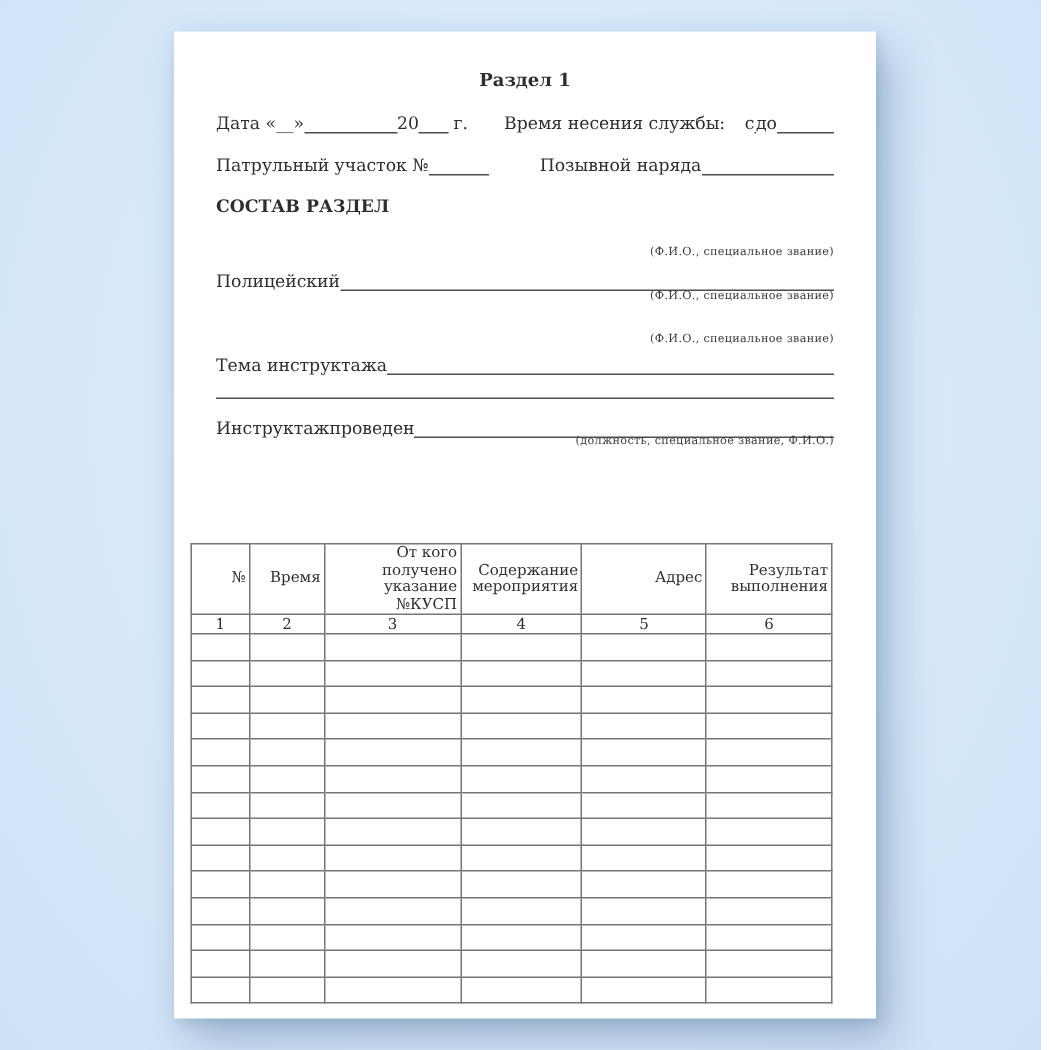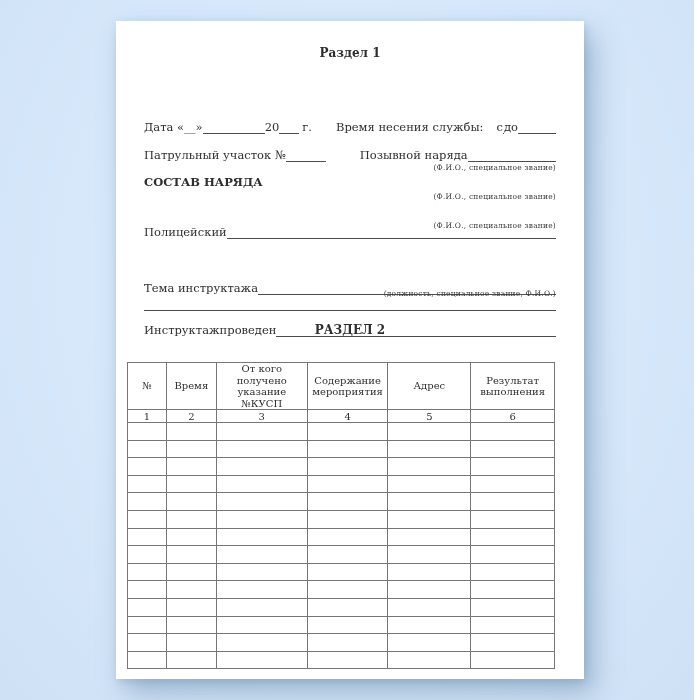--- a/index.html
+++ b/index.html
@@ -14,21 +14,20 @@
   .sheet{
     position:absolute;left:116px;top:21px;width:468px;height:658px;
     background:#ffffff;
     box-shadow:10px 14px 26px rgba(96,128,163,.45), 2px 3px 8px rgba(96,128,163,.28);
   }
   .row{
     position:absolute;left:28px;right:28px;
     display:flex;align-items:flex-end;
     font-size:11.5px;line-height:1;
     white-space:nowrap;
-    margin-top:45px;
   }
   .fill{border-bottom:1px solid #4d4d4d;height:1px;display:inline-block;}
   .grow{flex:1 1 auto;}
   .gap{display:inline-block;}
   .w62{width:62px;} .w20{width:20px;} .w40{width:40px;} .w38{width:38px;}
   .center-line{
     position:absolute;left:28px;right:28px;text-align:center;
     font-weight:bold;font-size:12px;line-height:1;
   }
   .caption{
@@ -39,21 +38,21 @@
   table.patrol{
     position:absolute;left:11px;top:341px;width:428px;
     border-collapse:collapse;table-layout:fixed;
     font-size:10px;color:#2e2e2e;
   }
   table.patrol td, table.patrol th{
     border:1px solid #767676;
     padding:0 2px;text-align:center;vertical-align:middle;
     font-weight:normal;overflow:hidden;
   }
-  table.patrol thead th{height:26px;line-height:1.15;}
+  table.patrol thead th{height:26px;line-height:1.15;text-align:right;}
   table.patrol tr.nums td{height:12px;}
   table.patrol tbody tr.blank td{height:16.6px;}
   .ml3{margin-left:3px;}
 </style>
 </head>
 <body>
 
 <div class="stage">
   <div class="sheet">
 
@@ -75,21 +74,21 @@
     </div>
 
     <div class="row" style="top:84px">
       <span>Патрульный участок №</span>
       <span class="fill w40"></span>
       <span class="gap" style="width:34px"></span>
       <span>Позывной наряда</span>
       <span class="fill grow"></span>
     </div>
 
-    <div class="row bold" style="top:111px">СОСТАВ НАРЯДА</div>
+    <div class="row bold" style="top:111px">СОСТАВ РАЗДЕЛ</div>
 
     <div class="caption" style="top:143px">(Ф.И.О., специальное звание)</div>
 
     <div class="row" style="top:161px">
       <span>Полицейский</span>
       <span class="fill grow"></span>
     </div>
     <div class="caption" style="top:172px">(Ф.И.О., специальное звание)</div>
 
     <div class="caption" style="top:201px">(Ф.И.О., специальное звание)</div>
@@ -102,21 +101,20 @@
     <div class="row" style="top:236px;height:9px">
       <span class="fill grow"></span>
     </div>
 
     <div class="row" style="top:259px">
       <span>Инструктажпроведен</span>
       <span class="fill grow"></span>
     </div>
     <div class="caption" style="top:269px;padding-left:58px">(должность, специальное звание, Ф.И.О.)</div>
 
-    <div class="center-line" style="top:303px">РАЗДЕЛ 2</div>
 
 
     <table class="patrol">
       <colgroup>
           <col style="width: 9.1%;">
           <col style="width: 11.7%;">
           <col style="width: 21.3%;">
           <col style="width: 18.9%;">
           <col style="width: 19.4%;">
           <col style="width: 19.6%;">

